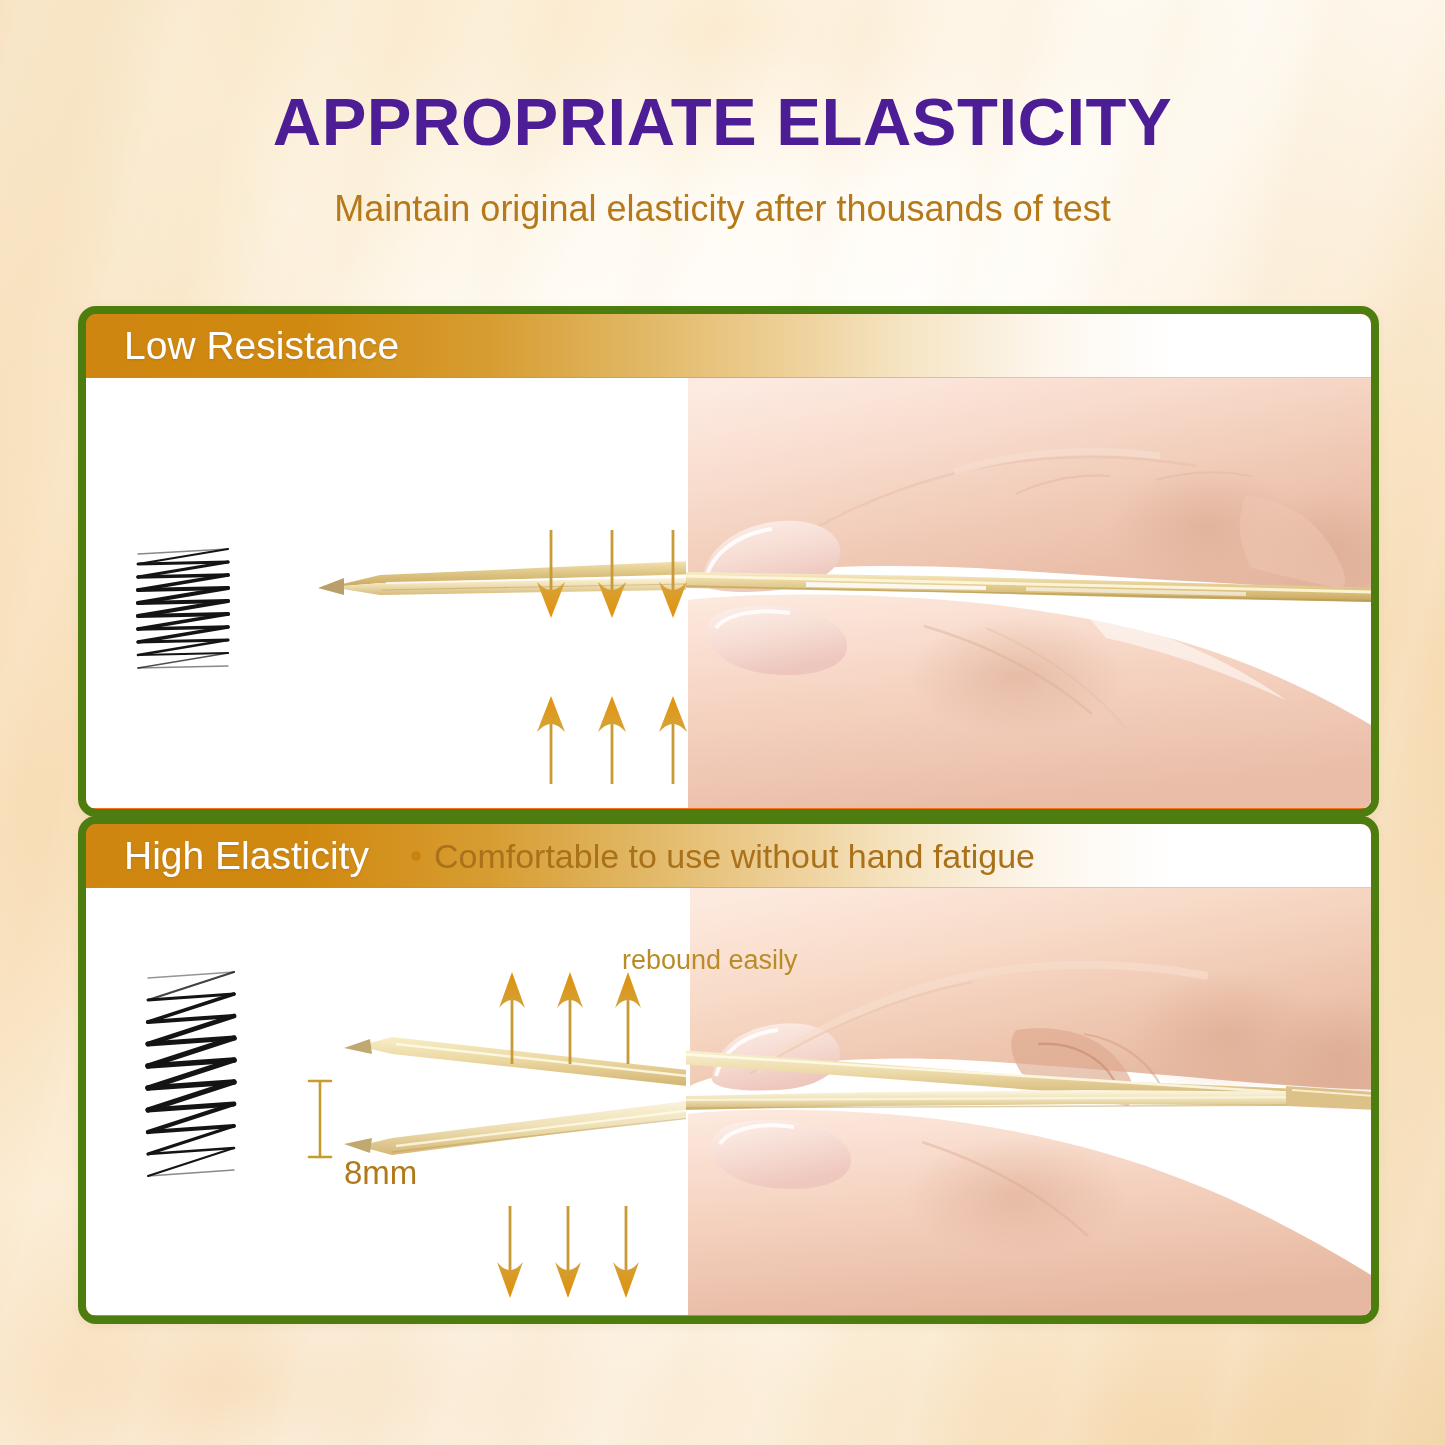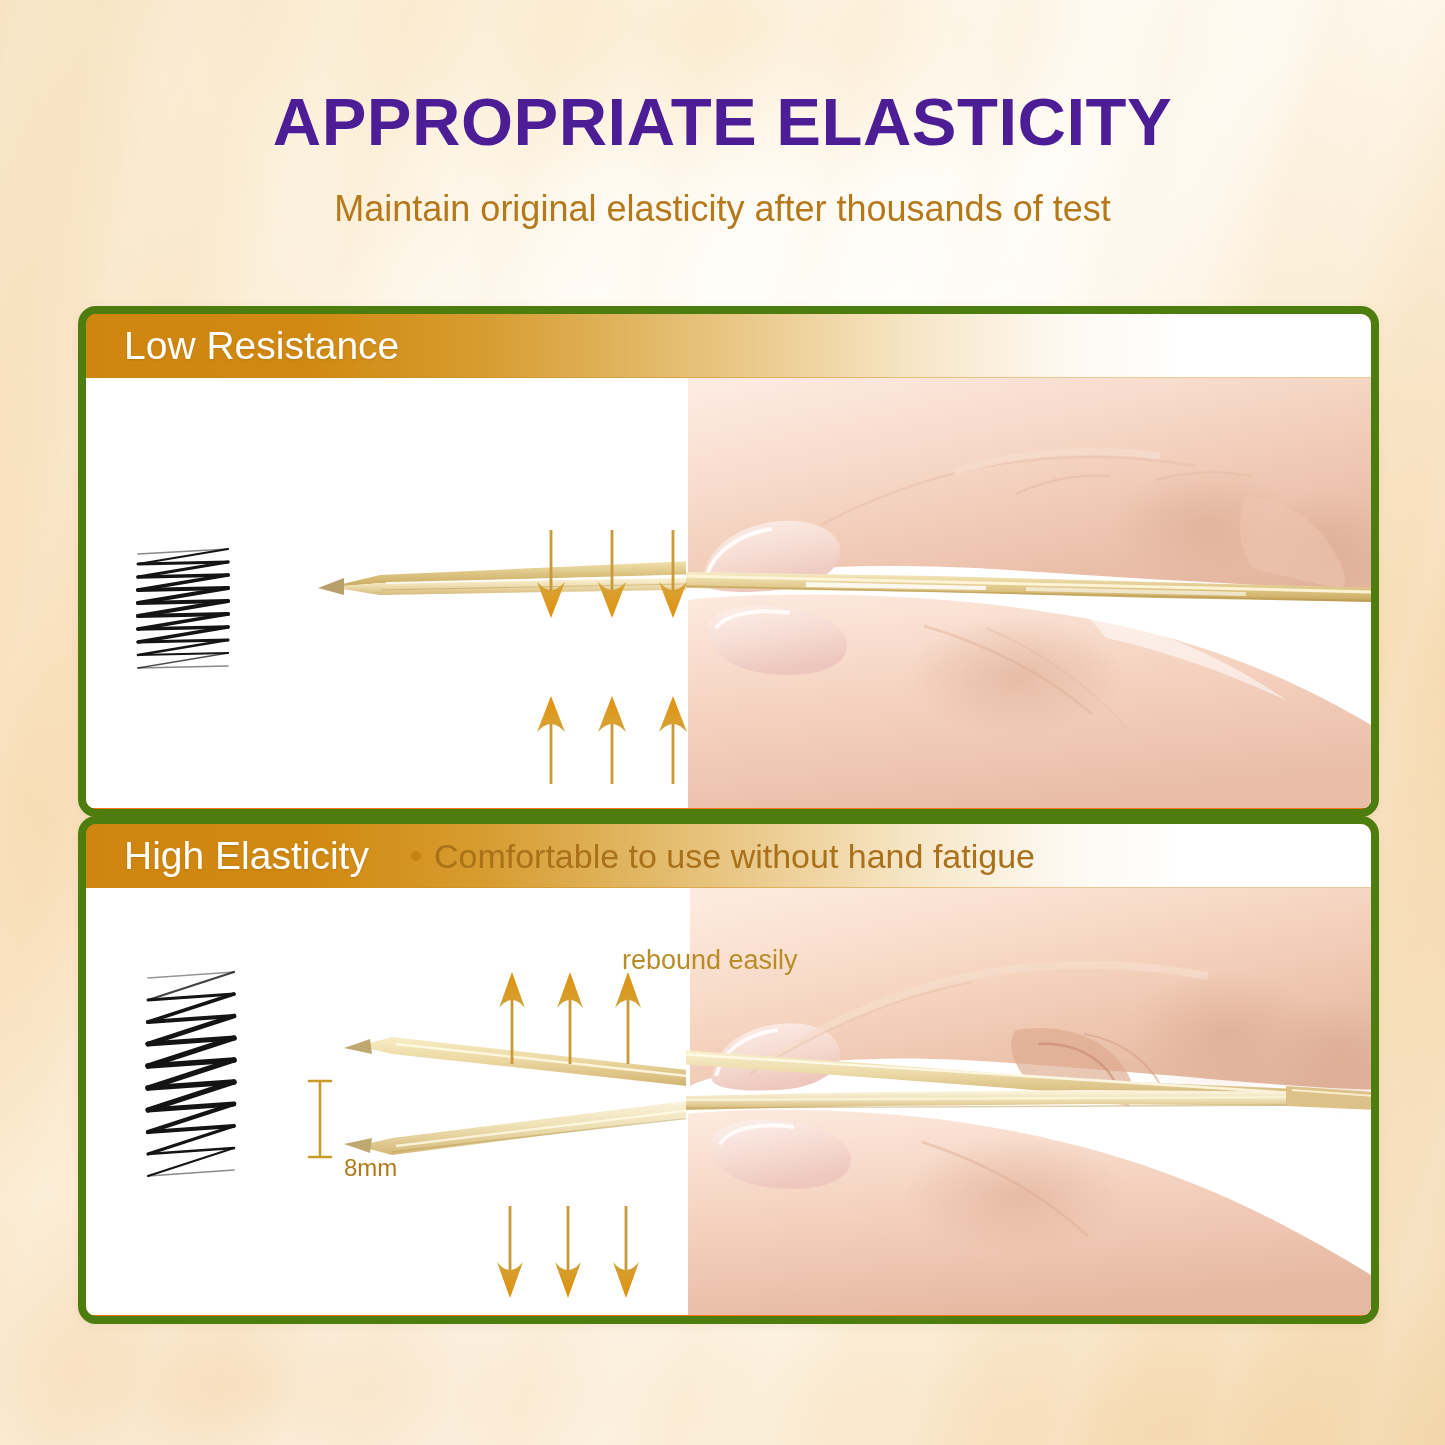--- a/index.html
+++ b/index.html
@@ -188,21 +188,21 @@
     position: absolute;
     left: 218px;
     top: 185px;
     width: 140px;
     height: 92px;
   }
   .dim-label {
     position: absolute;
     left: 40px;
     top: 24px;
-    font-size: 24px;
+    font-size: 33px;
     color: #b2791a;
     line-height: 1;
     white-space: nowrap;
   }
 
   
   #rebound-label {
     position: absolute;
     left: 536px;
     top: 59px;

